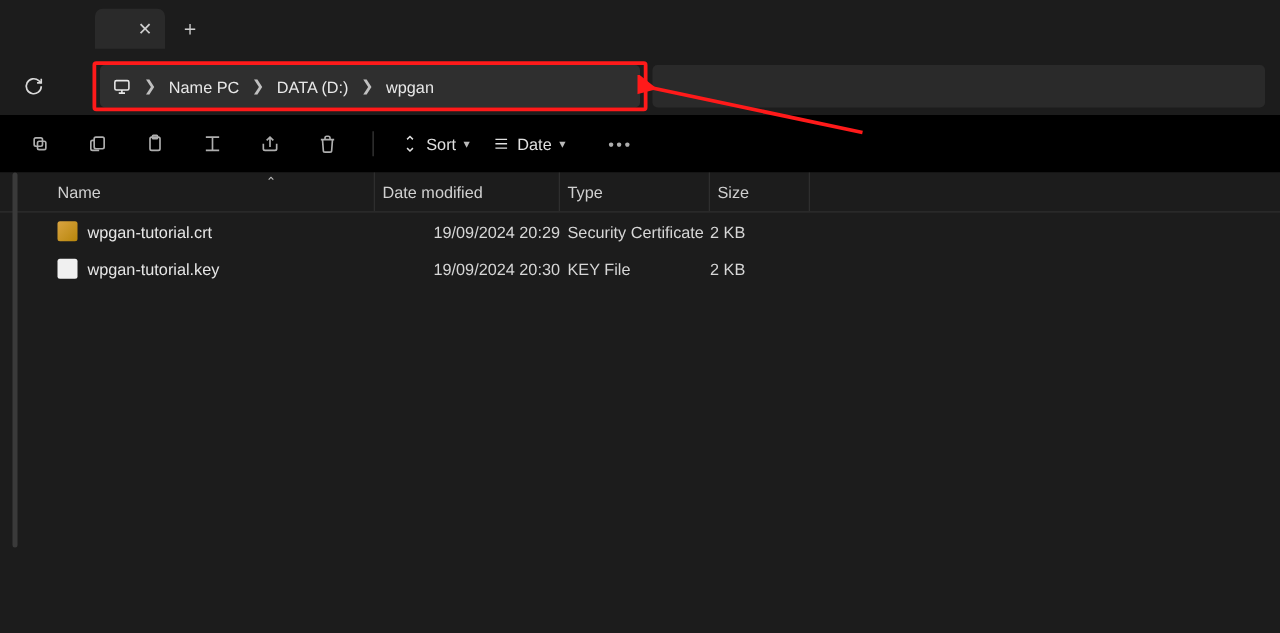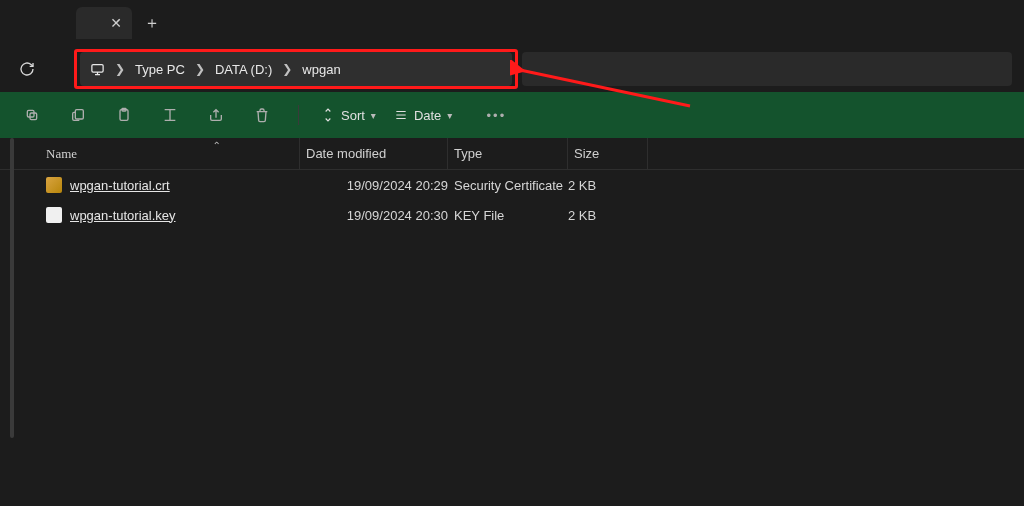--- a/index.html
+++ b/index.html
@@ -91,21 +91,21 @@
     border: 3px solid #ff1a1a;
     border-radius: 3px;
     pointer-events: none;
     left: -6px;
     right: -6px;
     top: -3px;
     bottom: -3px;
   }
   .toolbar {
     height: 46px;
-    background: #14532d;
+    background: #000000;
     display: flex;
     align-items: center;
     padding: 0 18px;
     gap: 18px;
     color: #aeaeae;
   }
   .tb-icon {
     width: 28px;
     height: 28px;
     display: flex;
@@ -132,39 +132,39 @@
     height: 32px;
     display: flex;
     align-items: center;
     background: #1c1c1c;
     border-bottom: 1px solid #2e2e2e;
     padding-left: 40px;
     color: #d0d0d0;
     user-select: none;
   }
   .col { display: flex; align-items: center; border-right: 1px solid #2e2e2e; height: 100%; padding-left: 6px; }
-  .col.name { flex: 0 0 260px; position: relative; font-family: Liberation Serif, serif; }
+  .col.name { flex: 0 0 260px; position: relative; }
   .col.date { flex: 0 0 148px; }
   .col.type { flex: 0 0 120px; }
   .col.size { flex: 0 0 80px; }
   .sort-caret {
     position: absolute;
     right: 78px;
     top: 2px;
     font-size: 10px;
     color: #bbb;
   }
   .filelist { padding-left: 40px; }
   .row {
     display: flex;
     align-items: center;
     height: 30px;
     color: #e6e6e6;
   }
-  .cell.name { flex: 0 0 260px; display: flex; align-items: center; gap: 8px; padding-left: 6px; text-decoration: underline; }
+  .cell.name { flex: 0 0 260px; display: flex; align-items: center; gap: 8px; padding-left: 6px; }
   .cell.date { flex: 0 0 148px; padding-left: 6px; color: #d6d6d6; text-align: right; }
   .cell.type { flex: 0 0 120px; padding-left: 6px; color: #d6d6d6; }
   .cell.size { flex: 0 0 80px; text-align: left; padding-right: 10px; color: #d6d6d6; }
   .ficon {
     width: 16px;
     height: 16px;
     display: inline-block;
     border-radius: 2px;
   }
   .ficon.cert { background: linear-gradient(135deg,#d9a441,#b8860b); }
@@ -203,21 +203,21 @@
       </svg>
   </div>
   <div style="width:18px"></div>
   <div class="breadcrumb-wrap">
     <div class="breadcrumb">
       <svg width="15" height="15" viewBox="0 0 24 24" fill="none" stroke="currentColor" stroke-width="2">
           <rect x="3" y="4" width="18" height="12" rx="2"></rect>
           <path d="M8 20h8M12 16v4"></path>
         </svg>
       <span class="bc-sep">❯</span>
-      <span class="bc-item">Type PC</span>
+      <span class="bc-item">Name PC</span>
       <span class="bc-sep">❯</span>
       <span class="bc-item">DATA (D:)</span>
       <span class="bc-sep">❯</span>
       <span class="bc-item">wpgan</span>
     </div>
     <div class="hl-rect"></div>
   </div>
   <div class="searchbar"></div>
 </div>
 

